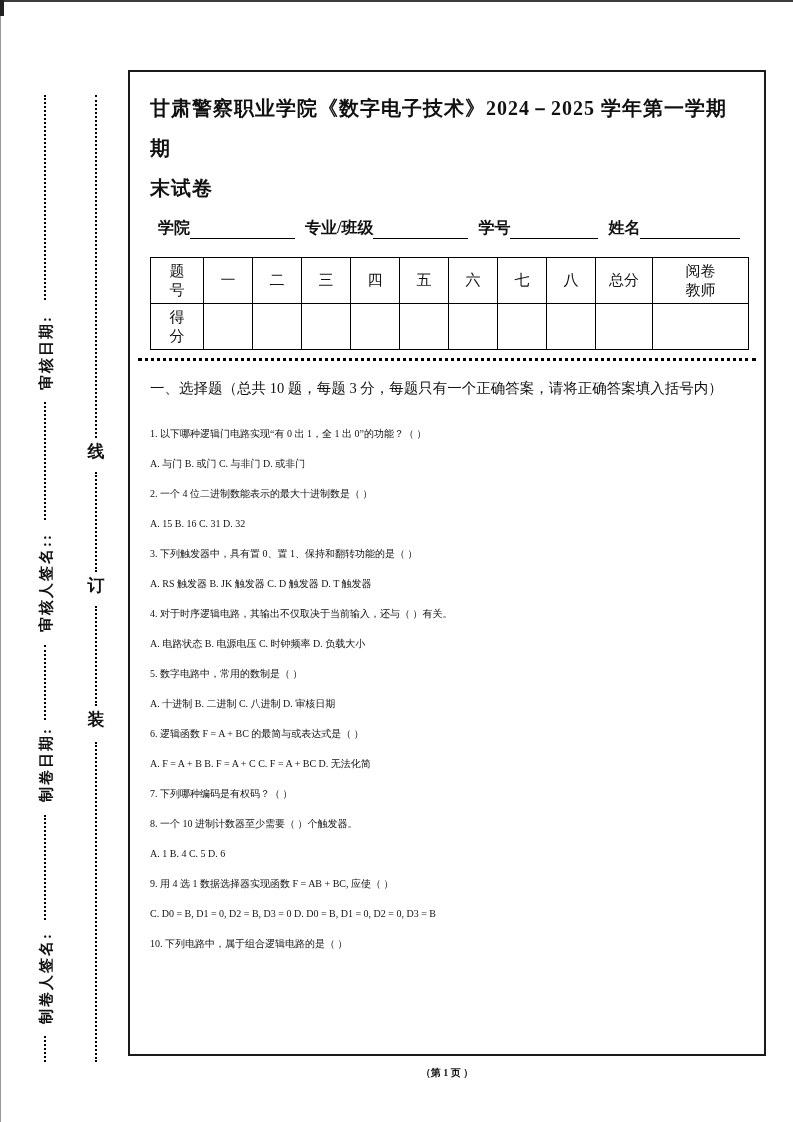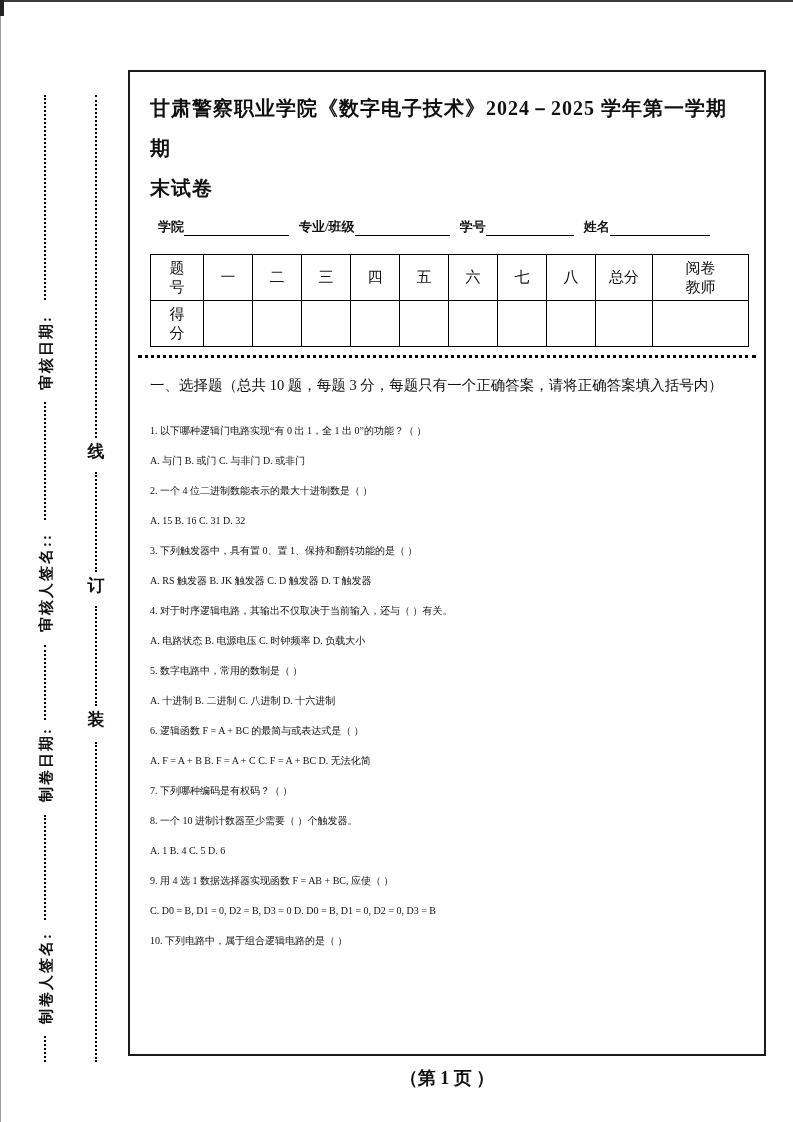--- a/index.html
+++ b/index.html
@@ -46,21 +46,21 @@
   .title{
     text-align:left;
     font-size:20px;
     font-weight:bold;
     line-height:40px;
     letter-spacing:1px;
   }
   .form-line{
     margin-top:10px;
     padding-left:8px;
-    font-size:13px;
+    font-size:16px;
     font-weight:bold;
     white-space:nowrap;
   }
   .blank{
     display:inline-block;
     border-bottom:1.5px solid #000;
     height:16px;
     vertical-align:bottom;
     margin-right:10px;
   }
@@ -98,21 +98,21 @@
     margin:0 0 9px 0;
     font-size:10px;
     line-height:21px;
     white-space:nowrap;
   }
   .footer{
     position:absolute;
     left:128px;top:1066px;
     width:638px;
     text-align:center;
-    font-size:18px;
+    font-size:10px;
     font-weight:bold;
   }
 </style>
 </head>
 <body>
 
 <div class="scan-top"></div>
 <div class="scan-left"></div>
 <div class="scan-corner"></div>
 
@@ -202,21 +202,21 @@
   <div class="questions">
     <p>1.  以下哪种逻辑门电路实现“有 0 出 1，全 1 出 0”的功能？（  ）</p>
     <p>A. 与门    B. 或门    C. 与非门    D. 或非门</p>
     <p>2.  一个 4 位二进制数能表示的最大十进制数是（  ）</p>
     <p>A. 15    B. 16    C. 31    D. 32</p>
     <p>3.  下列触发器中，具有置 0、置 1、保持和翻转功能的是（  ）</p>
     <p>A. RS 触发器    B. JK 触发器    C. D 触发器    D. T 触发器</p>
     <p>4.  对于时序逻辑电路，其输出不仅取决于当前输入，还与（  ）有关。</p>
     <p>A. 电路状态    B. 电源电压    C. 时钟频率    D. 负载大小</p>
     <p>5.  数字电路中，常用的数制是（  ）</p>
-    <p>A. 十进制    B. 二进制    C. 八进制    D. 十六进制</p>
+    <p>A. 十进制    B. 二进制    C. 八进制    D. 审核日期</p>
     <p>6.  逻辑函数 F = A + BC 的最简与或表达式是（  ）</p>
     <p>A. F = A + B    B. F = A + C    C. F = A + BC    D. 无法化简</p>
     <p>7.  下列哪种编码是有权码？（  ）</p>
     <p>8.  一个 10 进制计数器至少需要（  ）个触发器。</p>
     <p>A. 1    B. 4    C. 5    D. 6</p>
     <p>9.  用 4 选 1 数据选择器实现函数 F = AB + BC, 应使（  ）</p>
     <p>C. D0 = B, D1 = 0, D2 = B, D3 = 0    D. D0 = B, D1 = 0, D2 = 0, D3 = B</p>
     <p>10.  下列电路中，属于组合逻辑电路的是（  ）</p>
   </div>
 </div>

